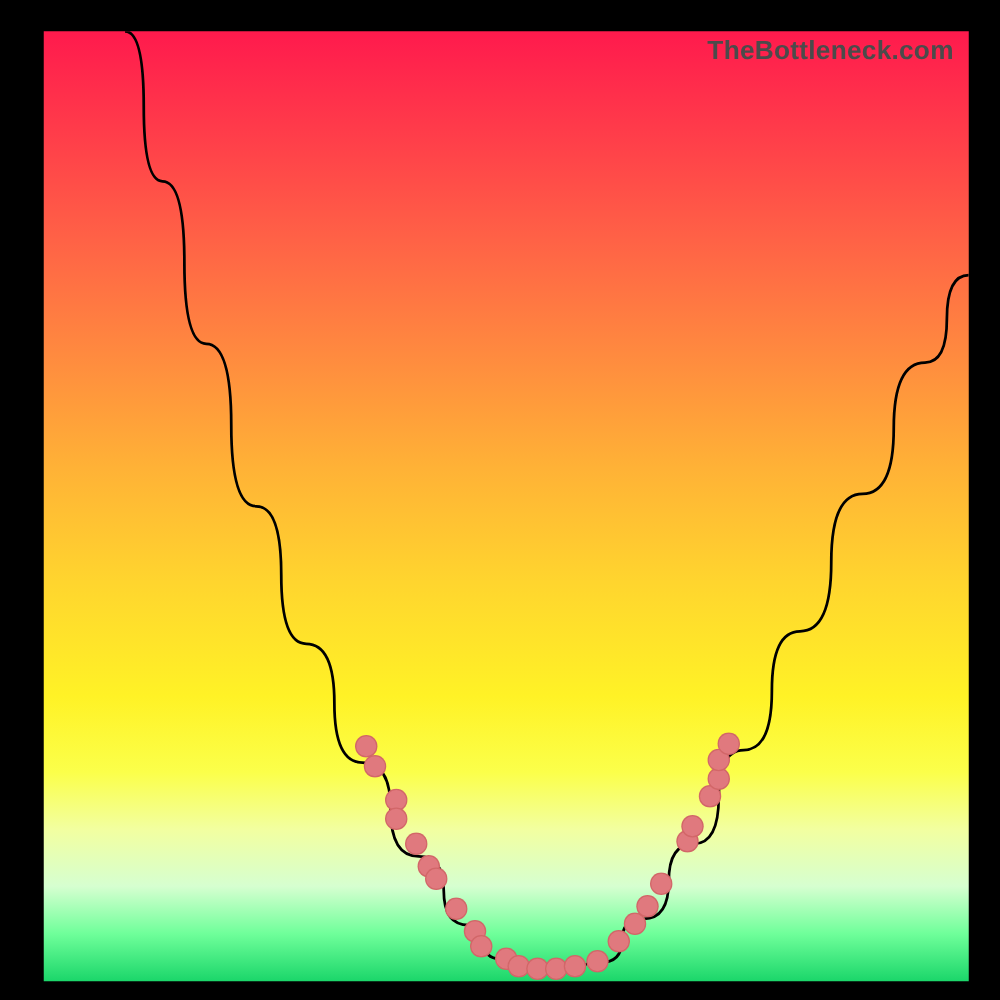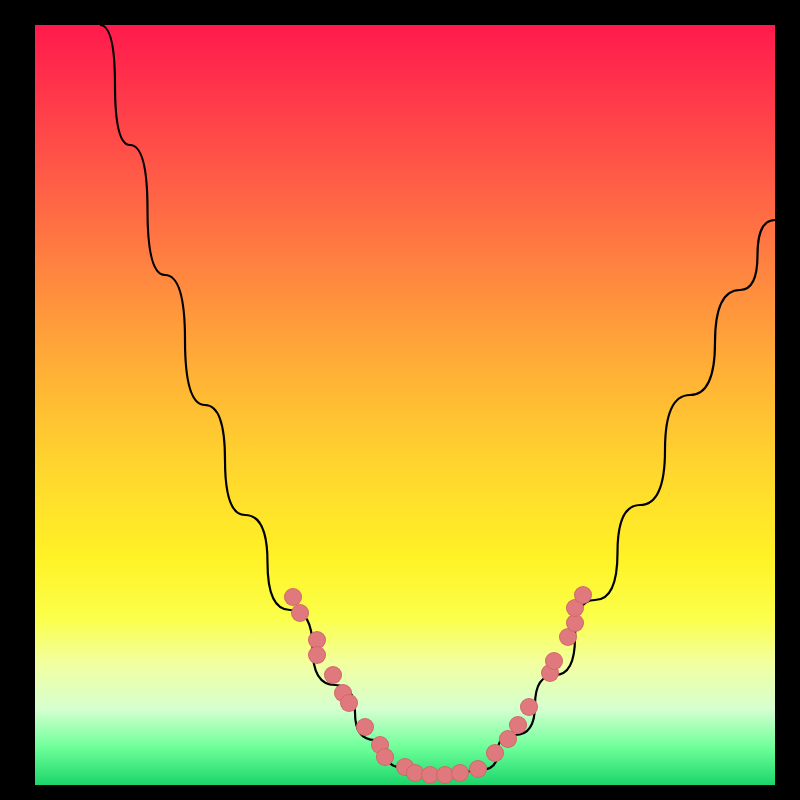--- a/index.html
+++ b/index.html
@@ -70,20 +70,21 @@
     border: 1.5px solid rgba(200,90,90,0.6);
     box-sizing: border-box;
   }
 </style>
 </head>
 <body>
 
 <div class="frame">
   <div class="plot">
 
+    <div class="watermark">TheBottleneck.com</div>
 
     <svg class="curve" viewBox="0 0 740 760" preserveAspectRatio="none">
       <path id="curve-left" fill="none" stroke="#000" stroke-width="2.2" d="M 65 0 Q 80 0 80 60 Q 80 120 95 120 Q 112.5 120 112.5 185 Q 112.5 250 130 250 Q 150 250 150 315 Q 150 380 170 380 Q 190 380 190 435 Q 190 490 210 490 Q 232.5 490 232.5 537.5 Q 232.5 585 255 585 Q 277.5 585 277.5 622.5 Q 277.5 660 300 660 Q 320 660 320 687.5 Q 320 715 340 715 Q 352.5 715 352.5 728.5 Q 352.5 742 365 742"></path>
       <path id="curve-floor" fill="none" stroke="#000" stroke-width="2.2" d="M 365 742 L 390 748 L 420 748 L 445 745"></path>
       <path id="curve-right" fill="none" stroke="#000" stroke-width="2.2" d="M 445 745 Q 462.5 745 462.5 727.5 Q 462.5 710 480 710 Q 500 710 500 680 Q 500 650 520 650 Q 540 650 540 612.5 Q 540 575 560 575 Q 582.5 575 582.5 527.5 Q 582.5 480 605 480 Q 630 480 630 425 Q 630 370 655 370 Q 680 370 680 317.5 Q 680 265 705 265 Q 722.5 265 722.5 230 Q 722.5 195 740 195"></path>
     </svg>
 
     <div id="markers-layer">
         <div class="marker" style="left: 258px; top: 572px;"></div>
         <div class="marker" style="left: 265px; top: 588px;"></div>

